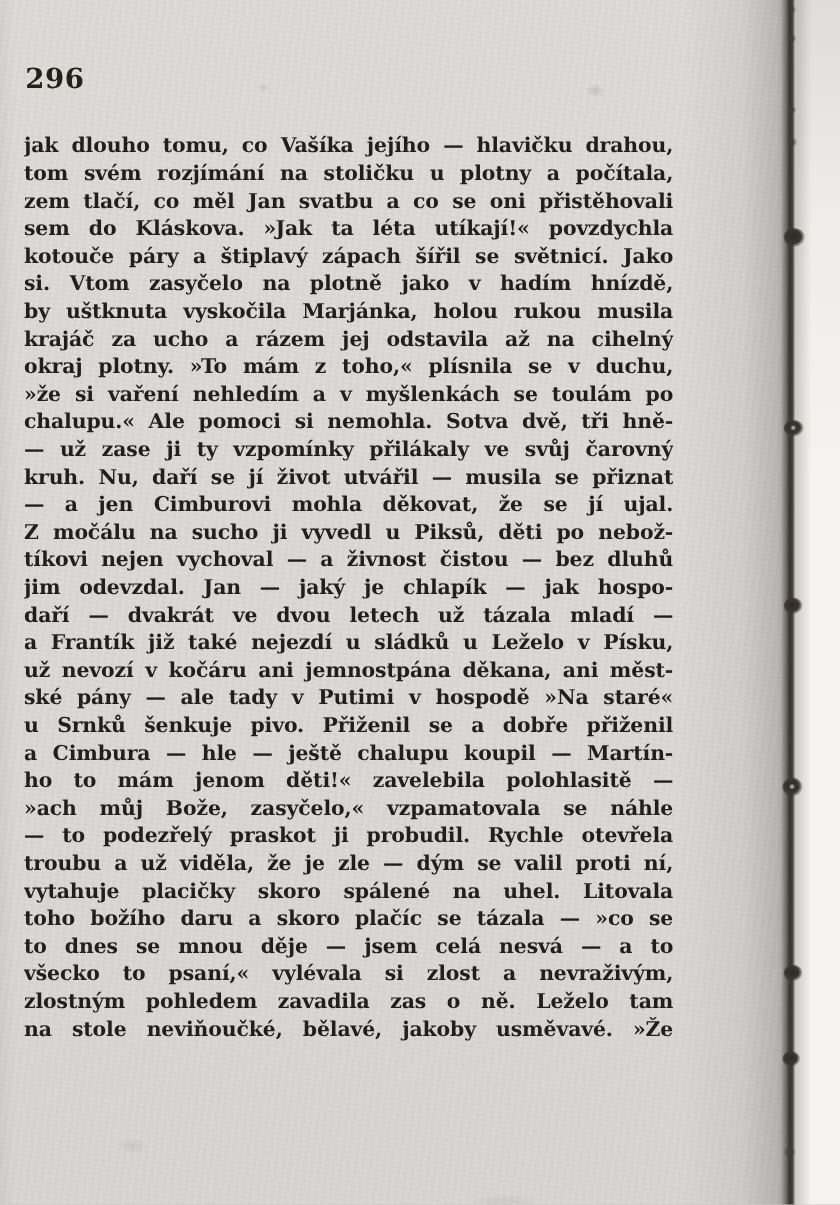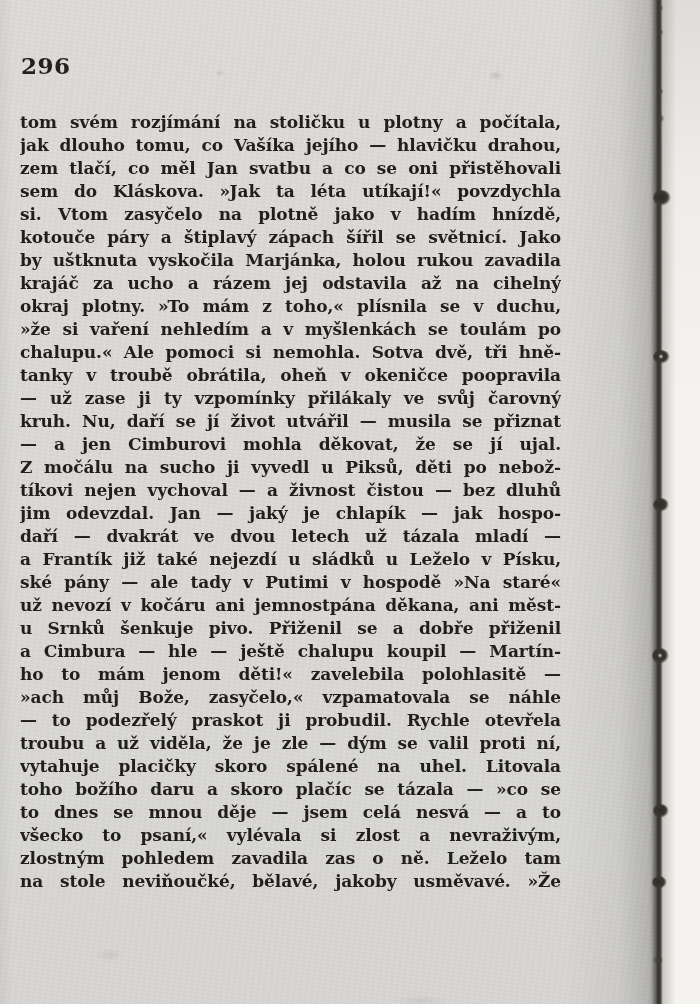--- a/index.html
+++ b/index.html
@@ -135,42 +135,41 @@
   <div class="paper">
 
     <div class="smudge" style="left:488px; top:70px; width:16px; height:11px;"></div>
     <div class="smudge" style="left:214px; top:69px; width:11px; height:8px; opacity:0.7;"></div>
     <div class="smudge" style="left:96px; top:948px; width:28px; height:14px; opacity:0.6;"></div>
     <div class="smudge" style="left:390px; top:995px; width:60px; height:12px; opacity:0.5;"></div>
 
     <div class="page-number">296</div>
 
     <div class="text-block">
+        <div class="line">jak dlouho tomu, co Vašíka jejího — hlavičku drahou,</div>
         <div class="line">tom svém rozjímání na stoličku u plotny a počítala,</div>
-        <div class="line">jak dlouho tomu, co Vašíka jejího — hlavičku drahou,</div>
         <div class="line">zem tlačí, co měl Jan svatbu a co se oni přistěhovali</div>
         <div class="line">sem do Kláskova. »Jak ta léta utíkají!« povzdychla</div>
+        <div class="line">kotouče páry a štiplavý zápach šířil se světnicí. Jako</div>
         <div class="line">si. Vtom zasyčelo na plotně jako v hadím hnízdě,</div>
-        <div class="line">kotouče páry a štiplavý zápach šířil se světnicí. Jako</div>
-        <div class="line">by uštknuta vyskočila Marjánka, holou rukou zavadila</div>
+        <div class="line">by uštknuta vyskočila Marjánka, holou rukou musila</div>
         <div class="line">krajáč za ucho a rázem jej odstavila až na cihelný</div>
         <div class="line">okraj plotny. »To mám z toho,« plísnila se v duchu,</div>
         <div class="line">»že si vaření nehledím a v myšlenkách se toulám po</div>
         <div class="line">chalupu.« Ale pomoci si nemohla. Sotva dvě, tři hně-</div>
-        <div class="line">tanky v troubě obrátila, oheň v okeničce poopravila</div>
         <div class="line">— už zase ji ty vzpomínky přilákaly ve svůj čarovný</div>
         <div class="line">kruh. Nu, daří se jí život utvářil — musila se přiznat</div>
         <div class="line">— a jen Cimburovi mohla děkovat, že se jí ujal.</div>
         <div class="line">Z močálu na sucho ji vyvedl u Piksů, děti po nebož-</div>
         <div class="line">tíkovi nejen vychoval — a živnost čistou — bez dluhů</div>
         <div class="line">jim odevzdal. Jan — jaký je chlapík — jak hospo-</div>
         <div class="line">daří — dvakrát ve dvou letech už tázala mladí —</div>
         <div class="line">a Frantík již také nejezdí u sládků u Leželo v Písku,</div>
+        <div class="line">už nevozí v kočáru ani jemnostpána děkana, ani měst-</div>
         <div class="line">ské pány — ale tady v Putimi v hospodě »Na staré«</div>
-        <div class="line">už nevozí v kočáru ani jemnostpána děkana, ani měst-</div>
         <div class="line">u Srnků šenkuje pivo. Přiženil se a dobře přiženil</div>
         <div class="line">a Cimbura — hle — ještě chalupu koupil — Martín-</div>
         <div class="line">ho to mám jenom děti!« zavelebila polohlasitě —</div>
         <div class="line">»ach můj Bože, zasyčelo,« vzpamatovala se náhle</div>
         <div class="line">— to podezřelý praskot ji probudil. Rychle otevřela</div>
         <div class="line">troubu a už viděla, že je zle — dým se valil proti ní,</div>
         <div class="line">vytahuje placičky skoro spálené na uhel. Litovala</div>
         <div class="line">toho božího daru a skoro plačíc se tázala — »co se</div>
         <div class="line">to dnes se mnou děje — jsem celá nesvá — a to</div>
         <div class="line">všecko to psaní,« vylévala si zlost a nevraživým,</div>

